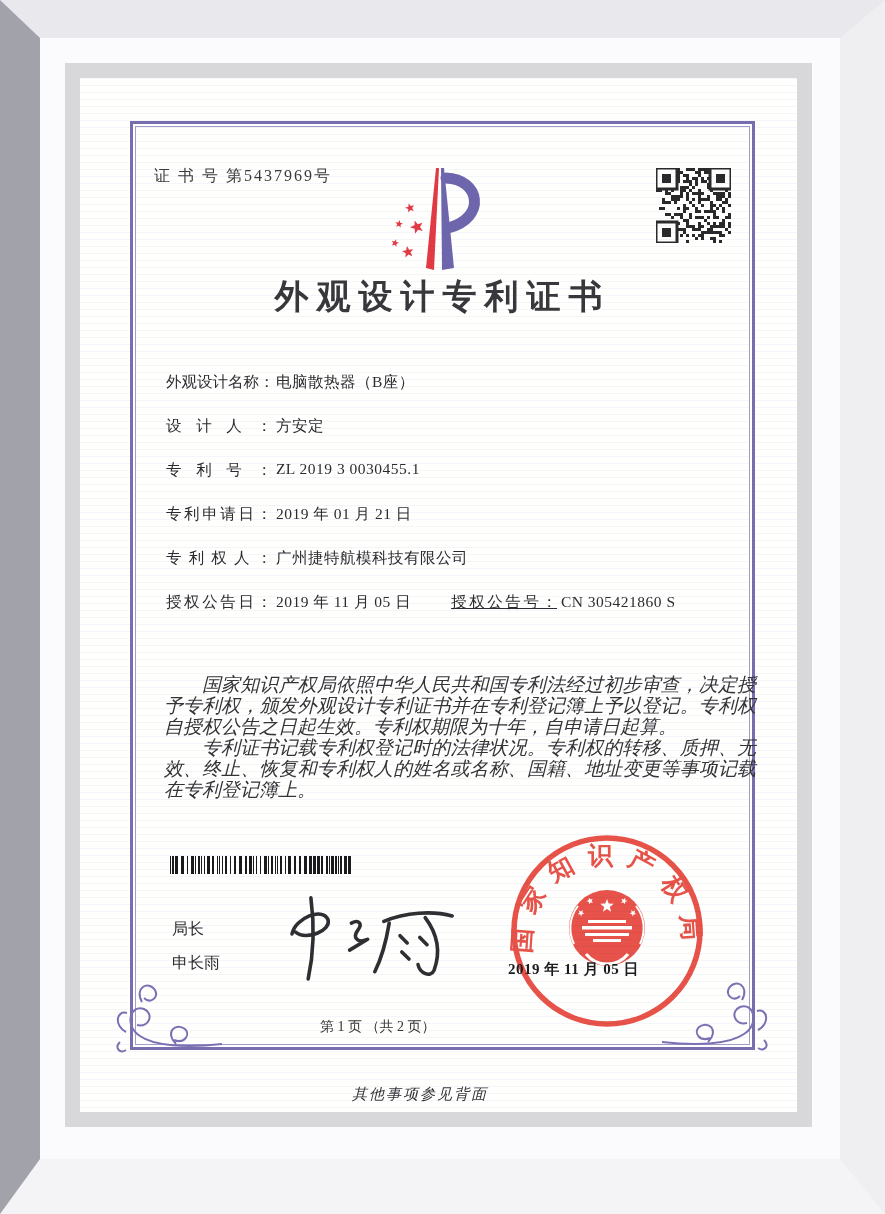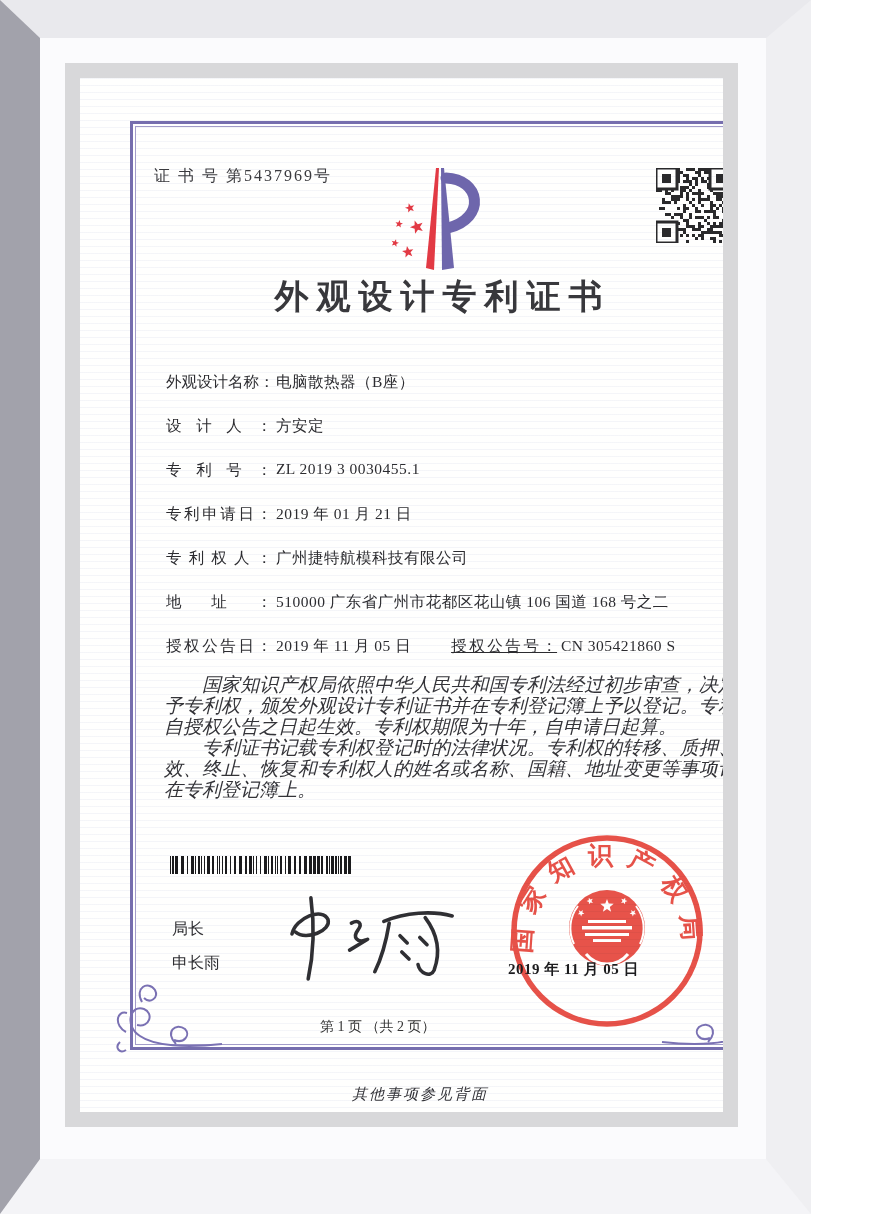--- a/index.html
+++ b/index.html
@@ -1,16 +1,16 @@
 <!DOCTYPE html>
 <html><head>
 <meta charset="utf-8">
 <style>
   html,body{margin:0;padding:0;background:#ffffff;}
-  .scene{position:relative;width:811px;height:1214px;font-family:"Liberation Serif",serif;color:#2b2b2e;}
+  .scene{position:relative;width:885px;height:1214px;font-family:"Liberation Serif",serif;color:#2b2b2e;}
   
   .frame{position:absolute;inset:0;box-sizing:border-box;
     border-style:solid;border-width:38px 45px 55px 40px;
     border-top-color:#e9e9ed;border-right-color:#efeff2;border-bottom-color:#f4f4f7;border-left-color:#a2a2ab;
     background:#fbfbfd;
     box-shadow:inset 10px 3px 12px -5px rgba(40,40,52,.5);}
   .frame-face{position:absolute;inset:0;box-sizing:border-box;
     border-style:solid;border-width:25px 28px 32px 25px;border-color:#fbfbfd;}
   .mat-gap{position:absolute;inset:0;box-sizing:border-box;border:15px solid #d8d8da;}
   .paper{position:absolute;inset:0;background:#fffffe;overflow:hidden;
@@ -337,24 +337,20 @@
             </div>
             <div class="field-row">
               <span class="flabel">专利申请日：</span>
               <span class="fvalue">2019 年 01 月 21 日</span>
             </div>
             <div class="field-row">
               <span class="flabel">专利权人：</span>
               <span class="fvalue">广州捷特航模科技有限公司</span>
             </div>
             <div class="field-row">
-              <span class="flabel">地址：</span>
-              <span class="fvalue">510000 广东省广州市花都区花山镇 106 国道 168 号之二</span>
-            </div>
-            <div class="field-row">
               <span class="flabel">授权公告日：</span>
               <span class="fvalue">2019 年 11 月 05 日</span>
               <span class="flabel grant-no">授权公告号：</span>
               <span class="fvalue">CN 305421860 S</span>
             </div>
           </div>
 
           <div class="body-text">
             <p>国家知识产权局依照中华人民共和国专利法经过初步审查，决定授予专利权，颁发外观设计专利证书并在专利登记簿上予以登记。专利权自授权公告之日起生效。专利权期限为十年，自申请日起算。</p>
             <p>专利证书记载专利权登记时的法律状况。专利权的转移、质押、无效、终止、恢复和专利权人的姓名或名称、国籍、地址变更等事项记载在专利登记簿上。</p>

